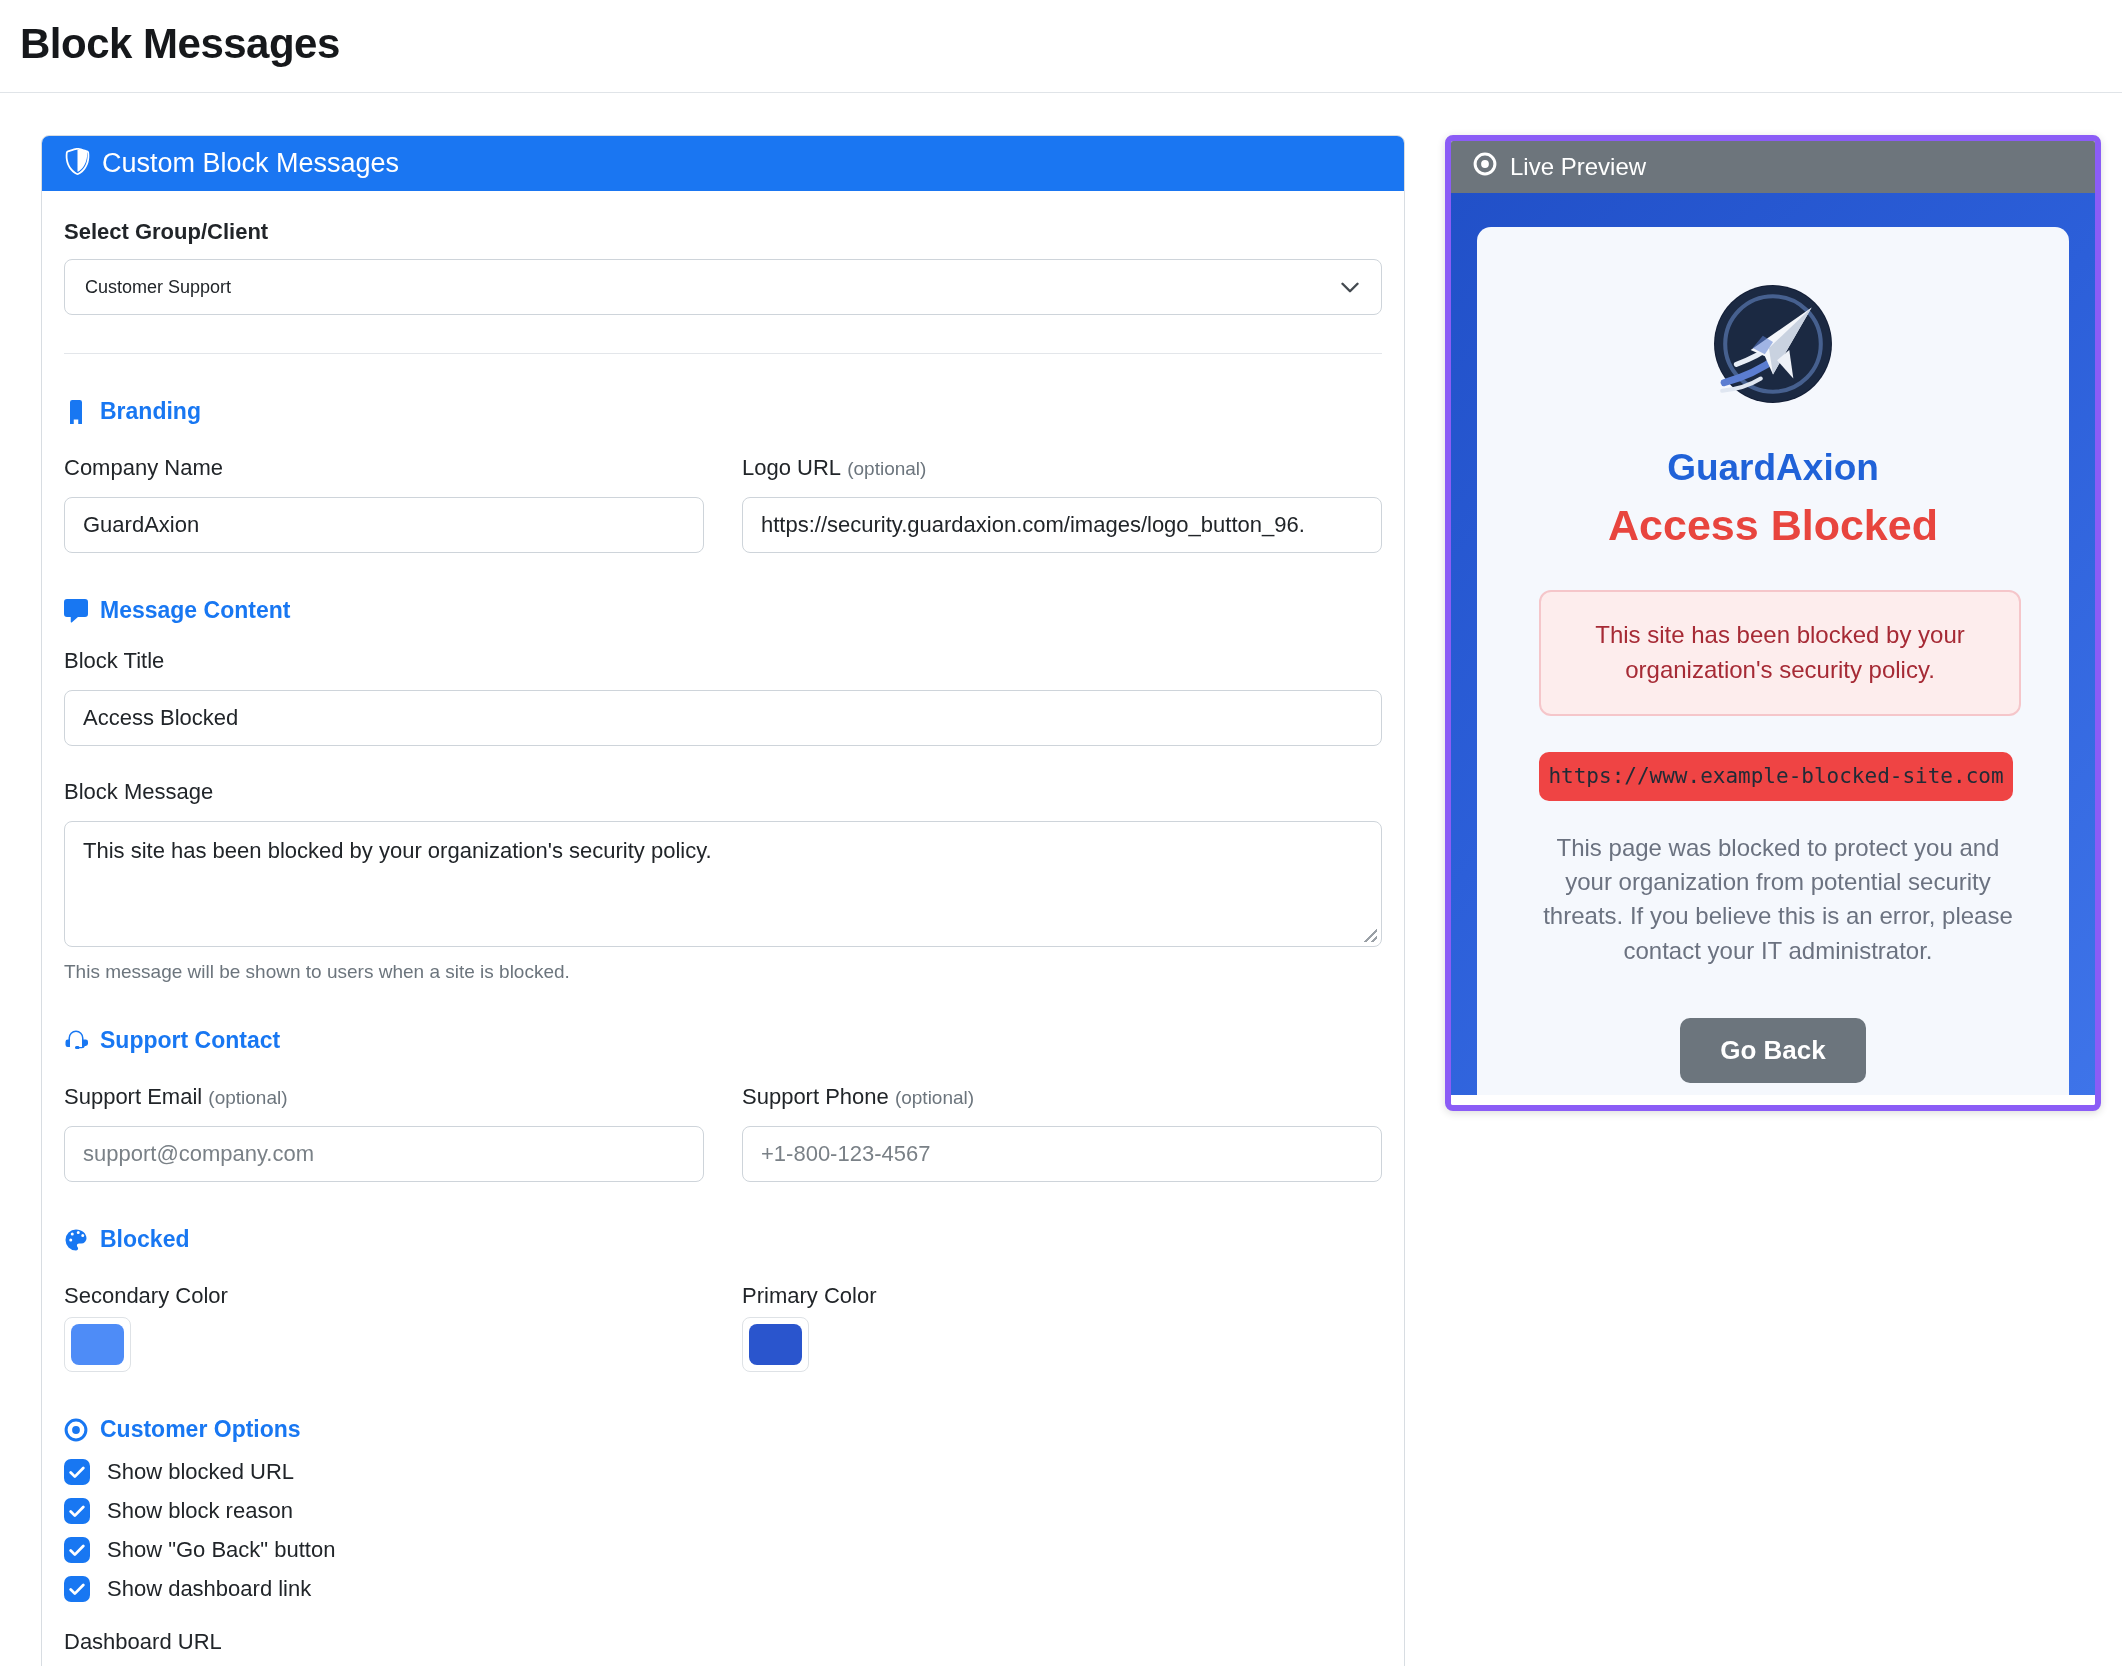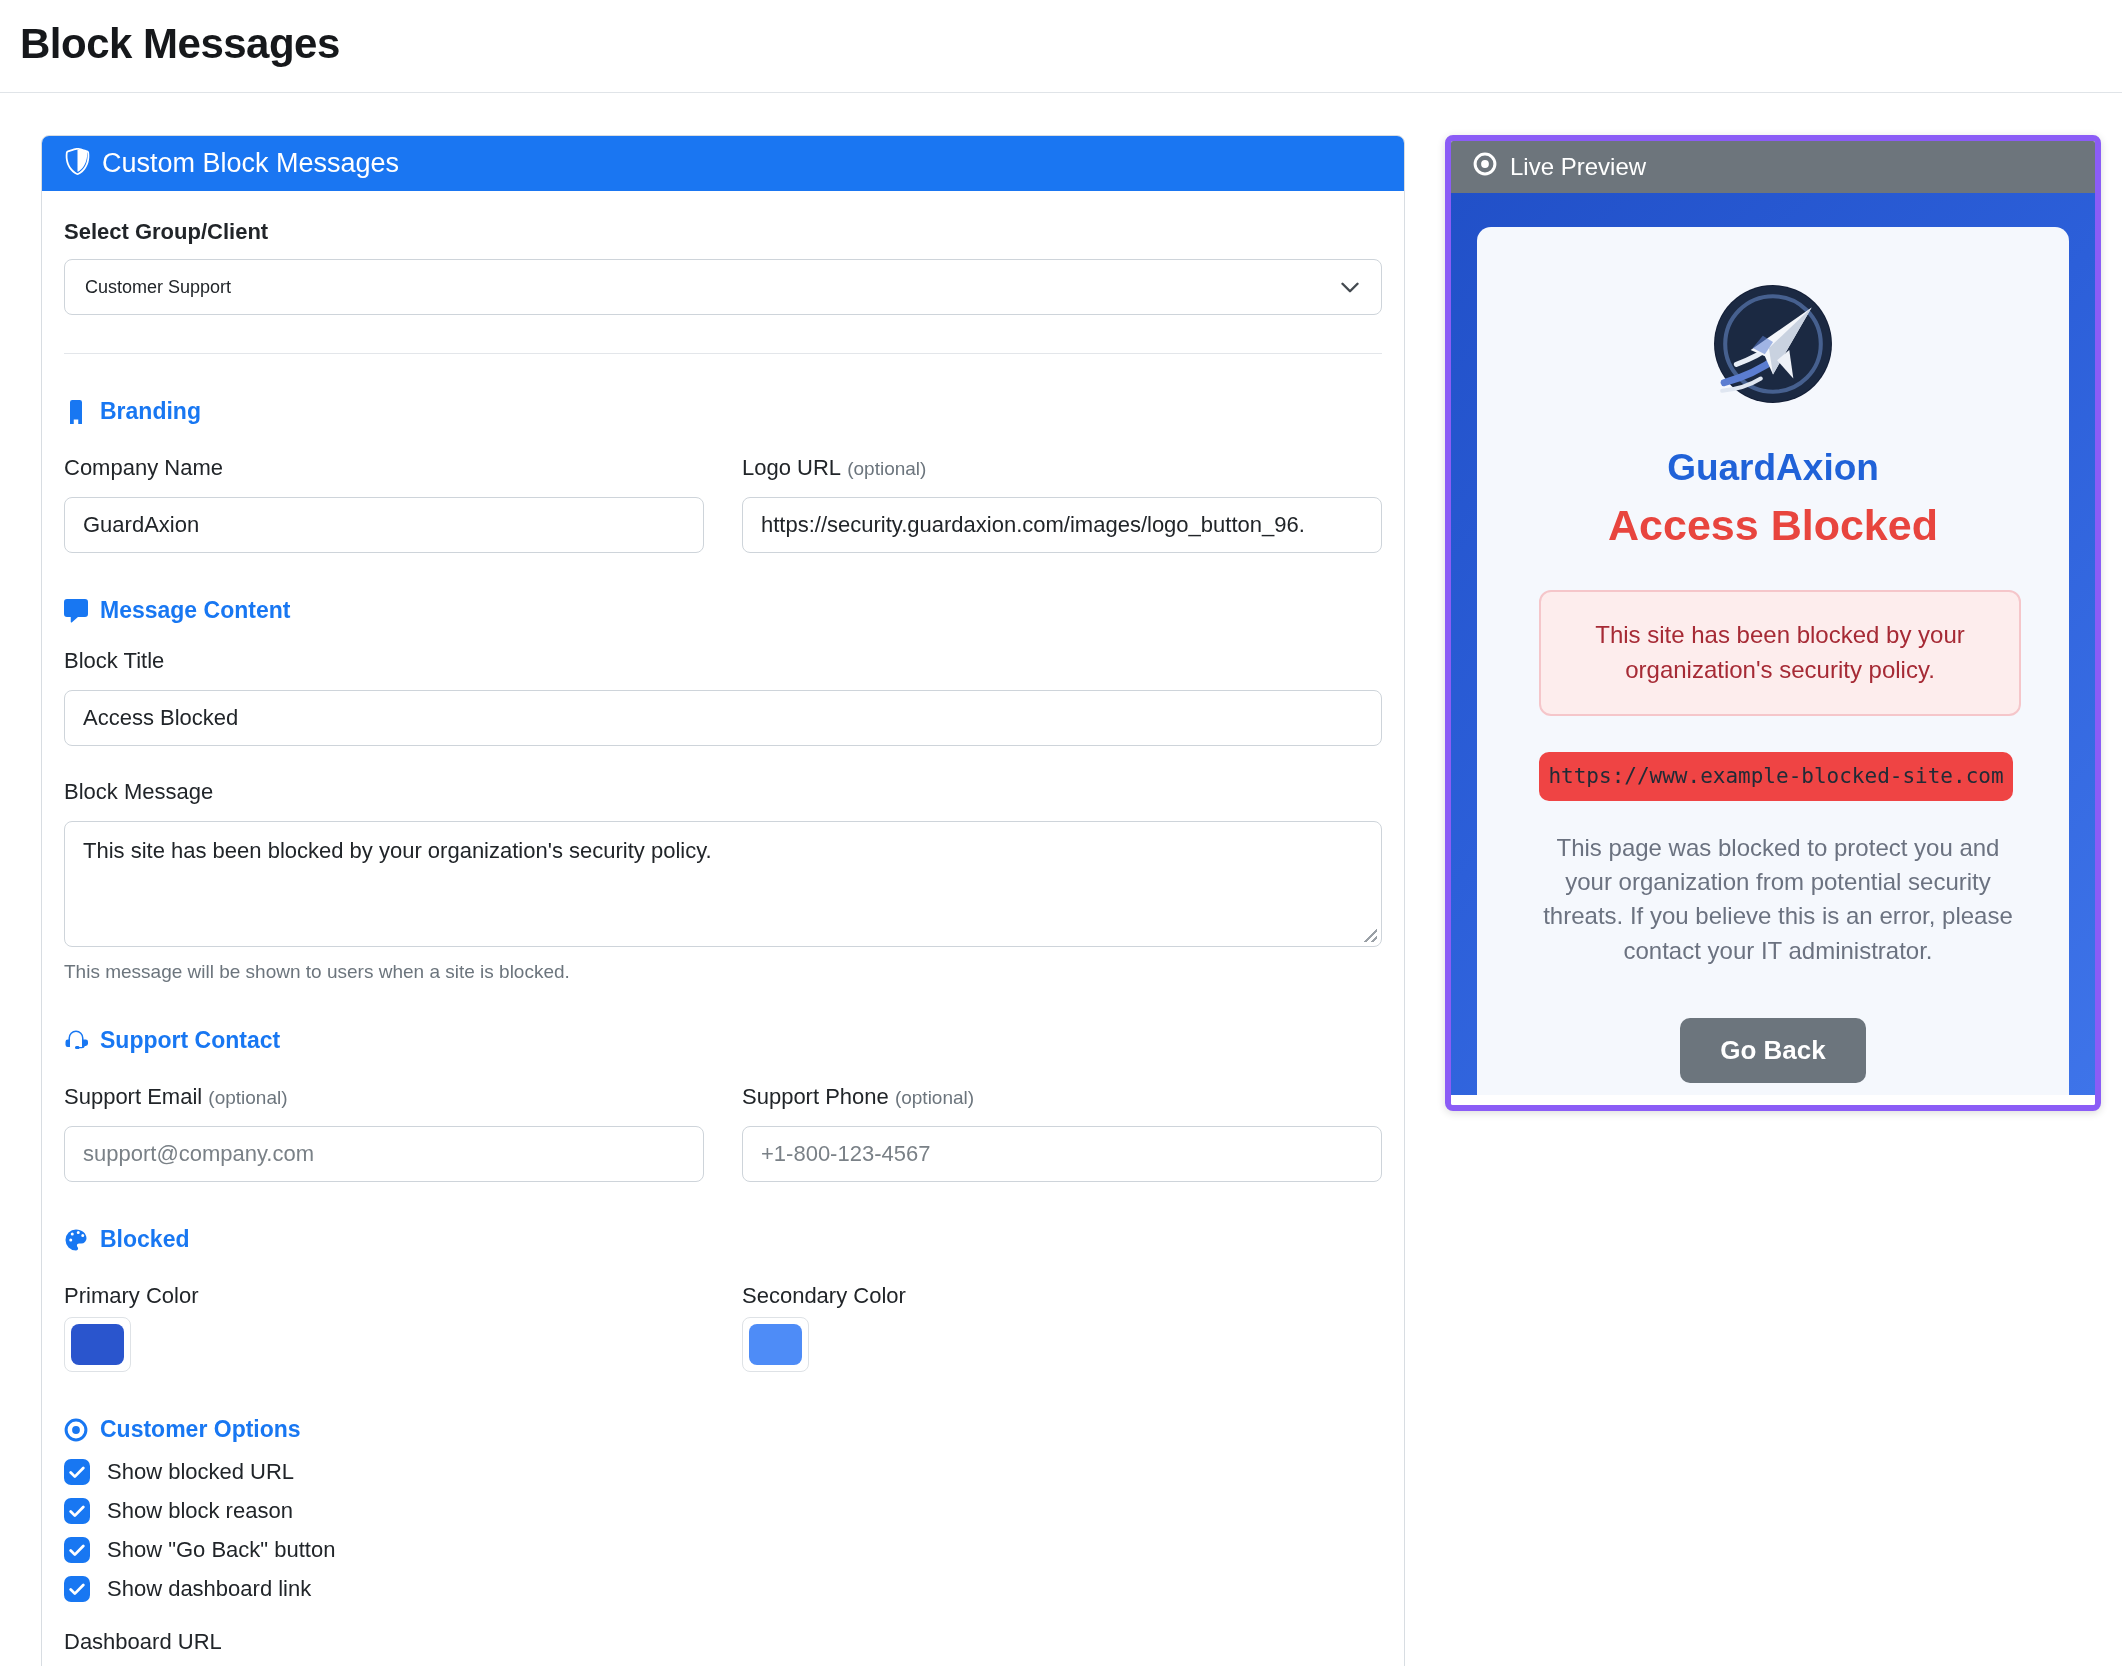--- a/index.html
+++ b/index.html
@@ -187,29 +187,29 @@
         <div class="section-title">
           <span>
             <svg width="24" height="24" viewBox="0 0 16 16" fill="#1877f2">
               <path d="M8 1a7 7 0 1 0 0 14c.9 0 1.4-.6 1.4-1.3 0-.4-.15-.7-.4-1-.25-.3-.4-.6-.4-1 0-.7.6-1.3 1.4-1.3h1.5A3.5 3.5 0 0 0 15 6.9C15 3.6 11.9 1 8 1zM4.5 9a1 1 0 1 1 0-2 1 1 0 0 1 0 2zm1-4a1 1 0 1 1 0-2 1 1 0 0 1 0 2zm4-1a1 1 0 1 1 0-2 1 1 0 0 1 0 2zm3 2a1 1 0 1 1 0-2 1 1 0 0 1 0 2z"></path>
             </svg>
           </span>
           <span>Blocked</span>
         </div>
         <div class="grid2">
           <div>
+            <div class="swatch-label plain-label">Secondary Color</div>
+            <div class="swatch-box">
+              <div class="swatch-fill" style="background-color: rgb(78, 140, 247);"></div>
+            </div>
+          </div>
+          <div>
             <div class="swatch-label plain-label">Primary Color</div>
             <div class="swatch-box">
               <div class="swatch-fill" style="background-color: rgb(42, 85, 205);"></div>
-            </div>
-          </div>
-          <div>
-            <div class="swatch-label plain-label">Secondary Color</div>
-            <div class="swatch-box">
-              <div class="swatch-fill" style="background-color: rgb(78, 140, 247);"></div>
             </div>
           </div>
         </div>
       </div>
 
       <div class="section">
         <div class="section-title" style="margin-bottom:16px;">
           <span>
             <svg width="24" height="24" viewBox="0 0 16 16" fill="none">
               <circle cx="8" cy="8" r="6.6" stroke="#1877f2" stroke-width="2"></circle>

